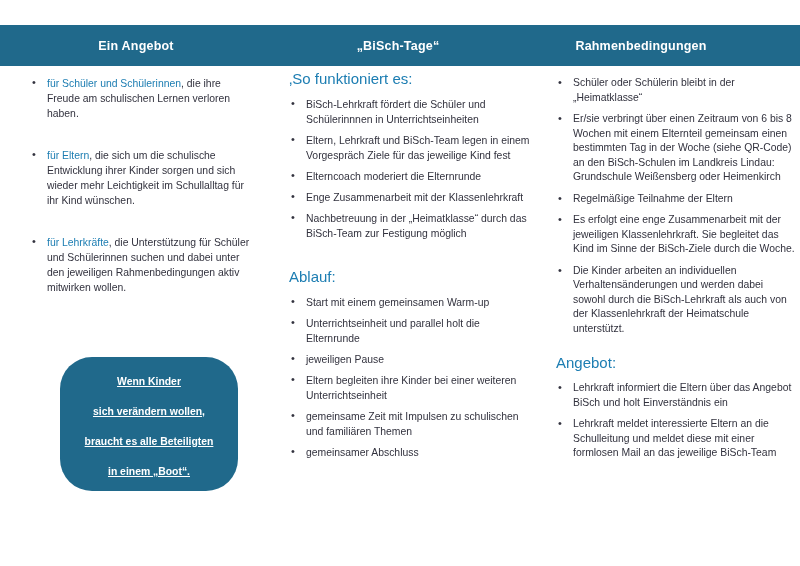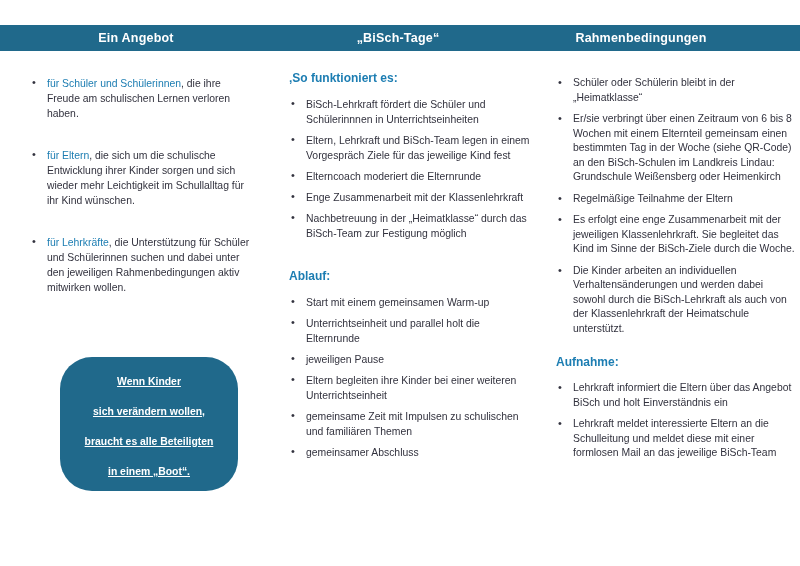--- a/index.html
+++ b/index.html
@@ -7,41 +7,41 @@
     --accent:#1C7DB2;
     --text:#32323E;
     --box:#20698B;
   }
   *{box-sizing:border-box;}
   html,body{margin:0;padding:0;background:#fff;}
   .page{
     position:relative;width:800px;height:566px;background:#fff;
     font-family:"Liberation Sans", sans-serif;color:var(--text);overflow:hidden;
   }
-  .band{position:absolute;top:25px;left:0;width:800px;height:26px;background:var(--band);}
+  .band{position:absolute;top:25px;left:0;width:800px;height:41px;background:var(--band);}
   .band-title{
     position:absolute;top:50%;transform:translate(-50%,-50%);
     color:#fff;font-weight:700;font-size:12.5px;white-space:nowrap;letter-spacing:.2px;
   }
   .t1{left:136px}.t2{left:398px}.t3{left:641px}
 
   .col{position:absolute;font-size:10.4px;line-height:15px;}
   .col1{left:30px;top:76px;width:226px;}
   .col2{left:289px;top:71px;width:241px;}
   .col3{left:556px;top:76px;width:240px;line-height:14.5px;}
 
   .bullet-row{position:relative;padding-left:17px;margin:0 0 6px 0;}
   .bullet-row::before{content:"•";position:absolute;left:2px;top:-1px;font-size:11px;}
   .audience .bullet-row{margin-bottom:27px;}
   .col3 .bullet-row{margin-bottom:7px;}
 
   .lead{color:var(--accent);font-weight:400;}
 
   .section-heading{
-    color:var(--accent);font-weight:700;font-size:12px;margin:0 0 11px 0;line-height:15px;
+    color:var(--accent);font-weight:400;font-size:15px;margin:0 0 11px 0;line-height:15px;
   }
   .section{margin:0;}
   .section + .section{margin-top:28px;}
   .col3 .section{margin-top:19px;}
 
   .quote-box{
     position:absolute;left:60px;top:357px;width:178px;height:134px;
     background:var(--box);border-radius:32px;color:#fff;text-align:center;
     padding-top:17px;
   }
@@ -128,21 +128,21 @@
 
         <div class="bullet-row">Er/sie verbringt über einen Zeitraum von 6 bis 8 Wochen mit einem Elternteil gemeinsam einen bestimmten Tag in der Woche (siehe QR-Code) an den BiSch-Schulen im Landkreis Lindau: Grundschule Weißensberg oder Heimenkirch</div>
 
         <div class="bullet-row">Regelmäßige Teilnahme der Eltern</div>
 
         <div class="bullet-row">Es erfolgt eine enge Zusammenarbeit mit der jeweiligen Klassenlehrkraft. Sie begleitet das Kind im Sinne der BiSch-Ziele durch die Woche.</div>
 
         <div class="bullet-row">Die Kinder arbeiten an individuellen Verhaltensänderungen und werden dabei sowohl durch die BiSch-Lehrkraft als auch von der Klassenlehrkraft der Heimatschule unterstützt.</div>
       </div>
     <div class="section">
-      <p class="section-heading">Aufnahme:</p>
+      <p class="section-heading">Angebot:</p>
       <div>
 
           <div class="bullet-row">Lehrkraft informiert die Eltern über das Angebot BiSch und holt Einverständnis ein</div>
 
           <div class="bullet-row">Lehrkraft meldet interessierte Eltern an die Schulleitung und meldet diese mit einer formlosen Mail an das jeweilige BiSch-Team</div>
         </div>
     </div>
   </div>
 
 </div>

